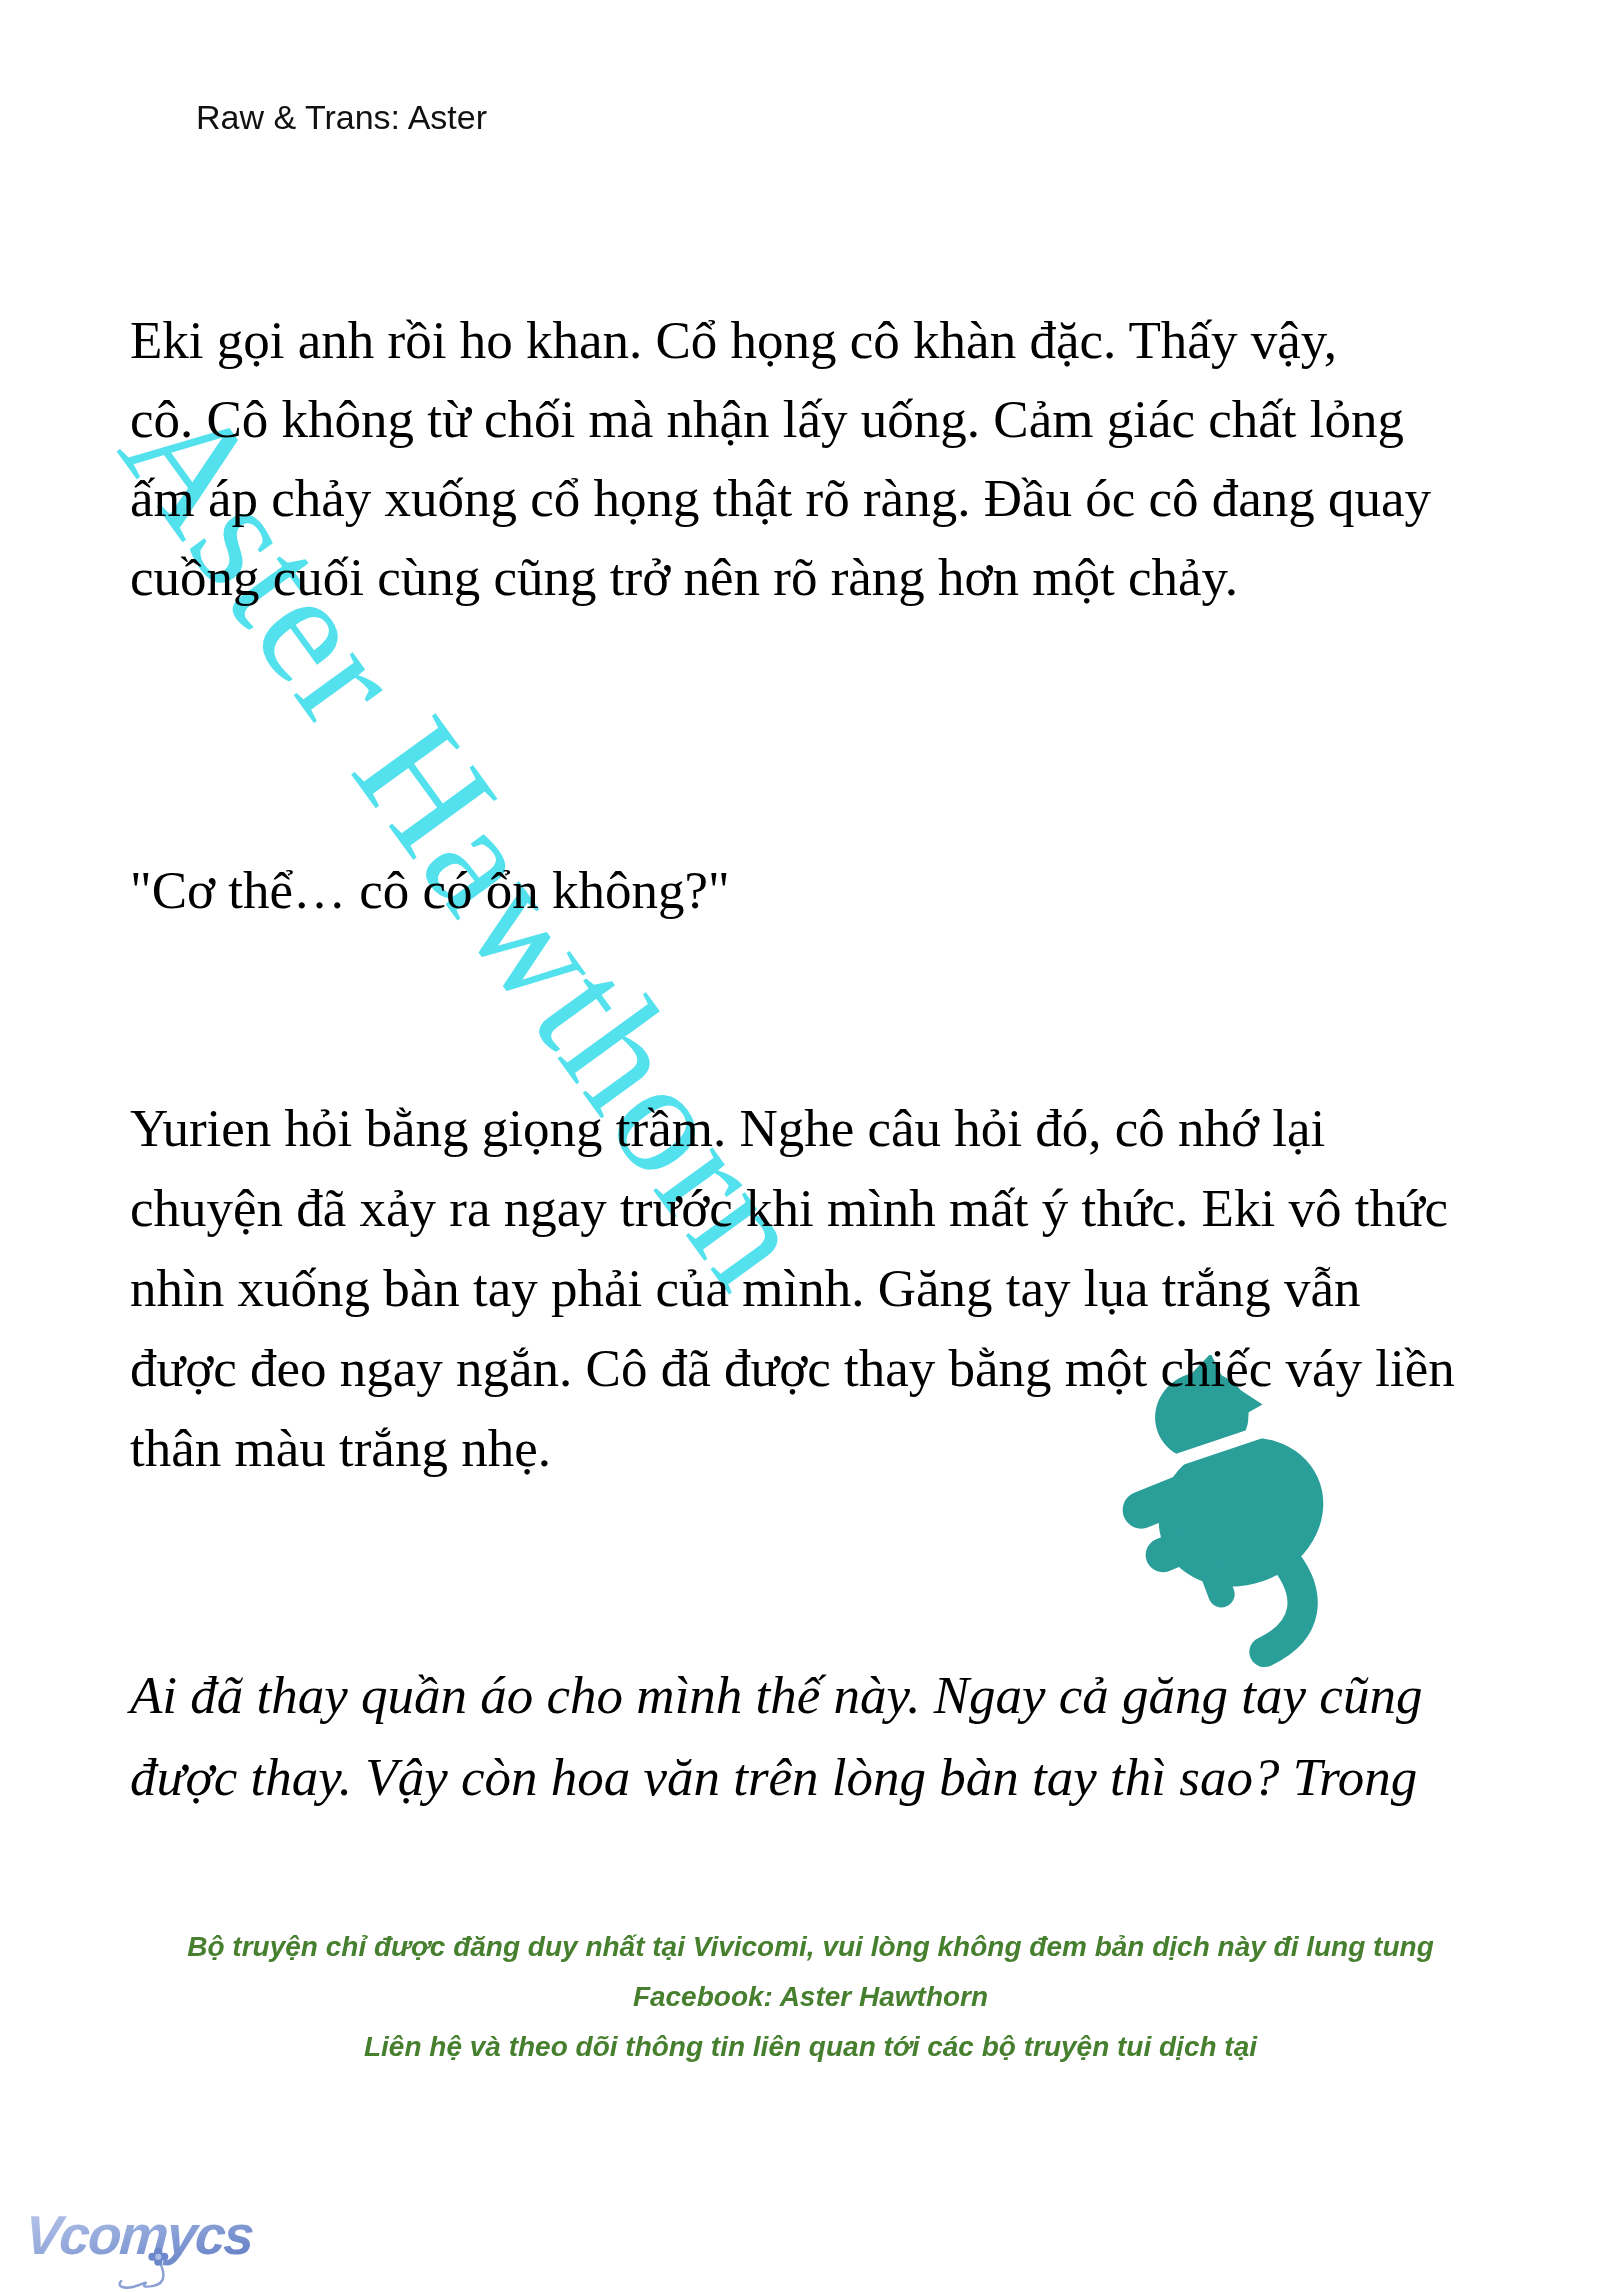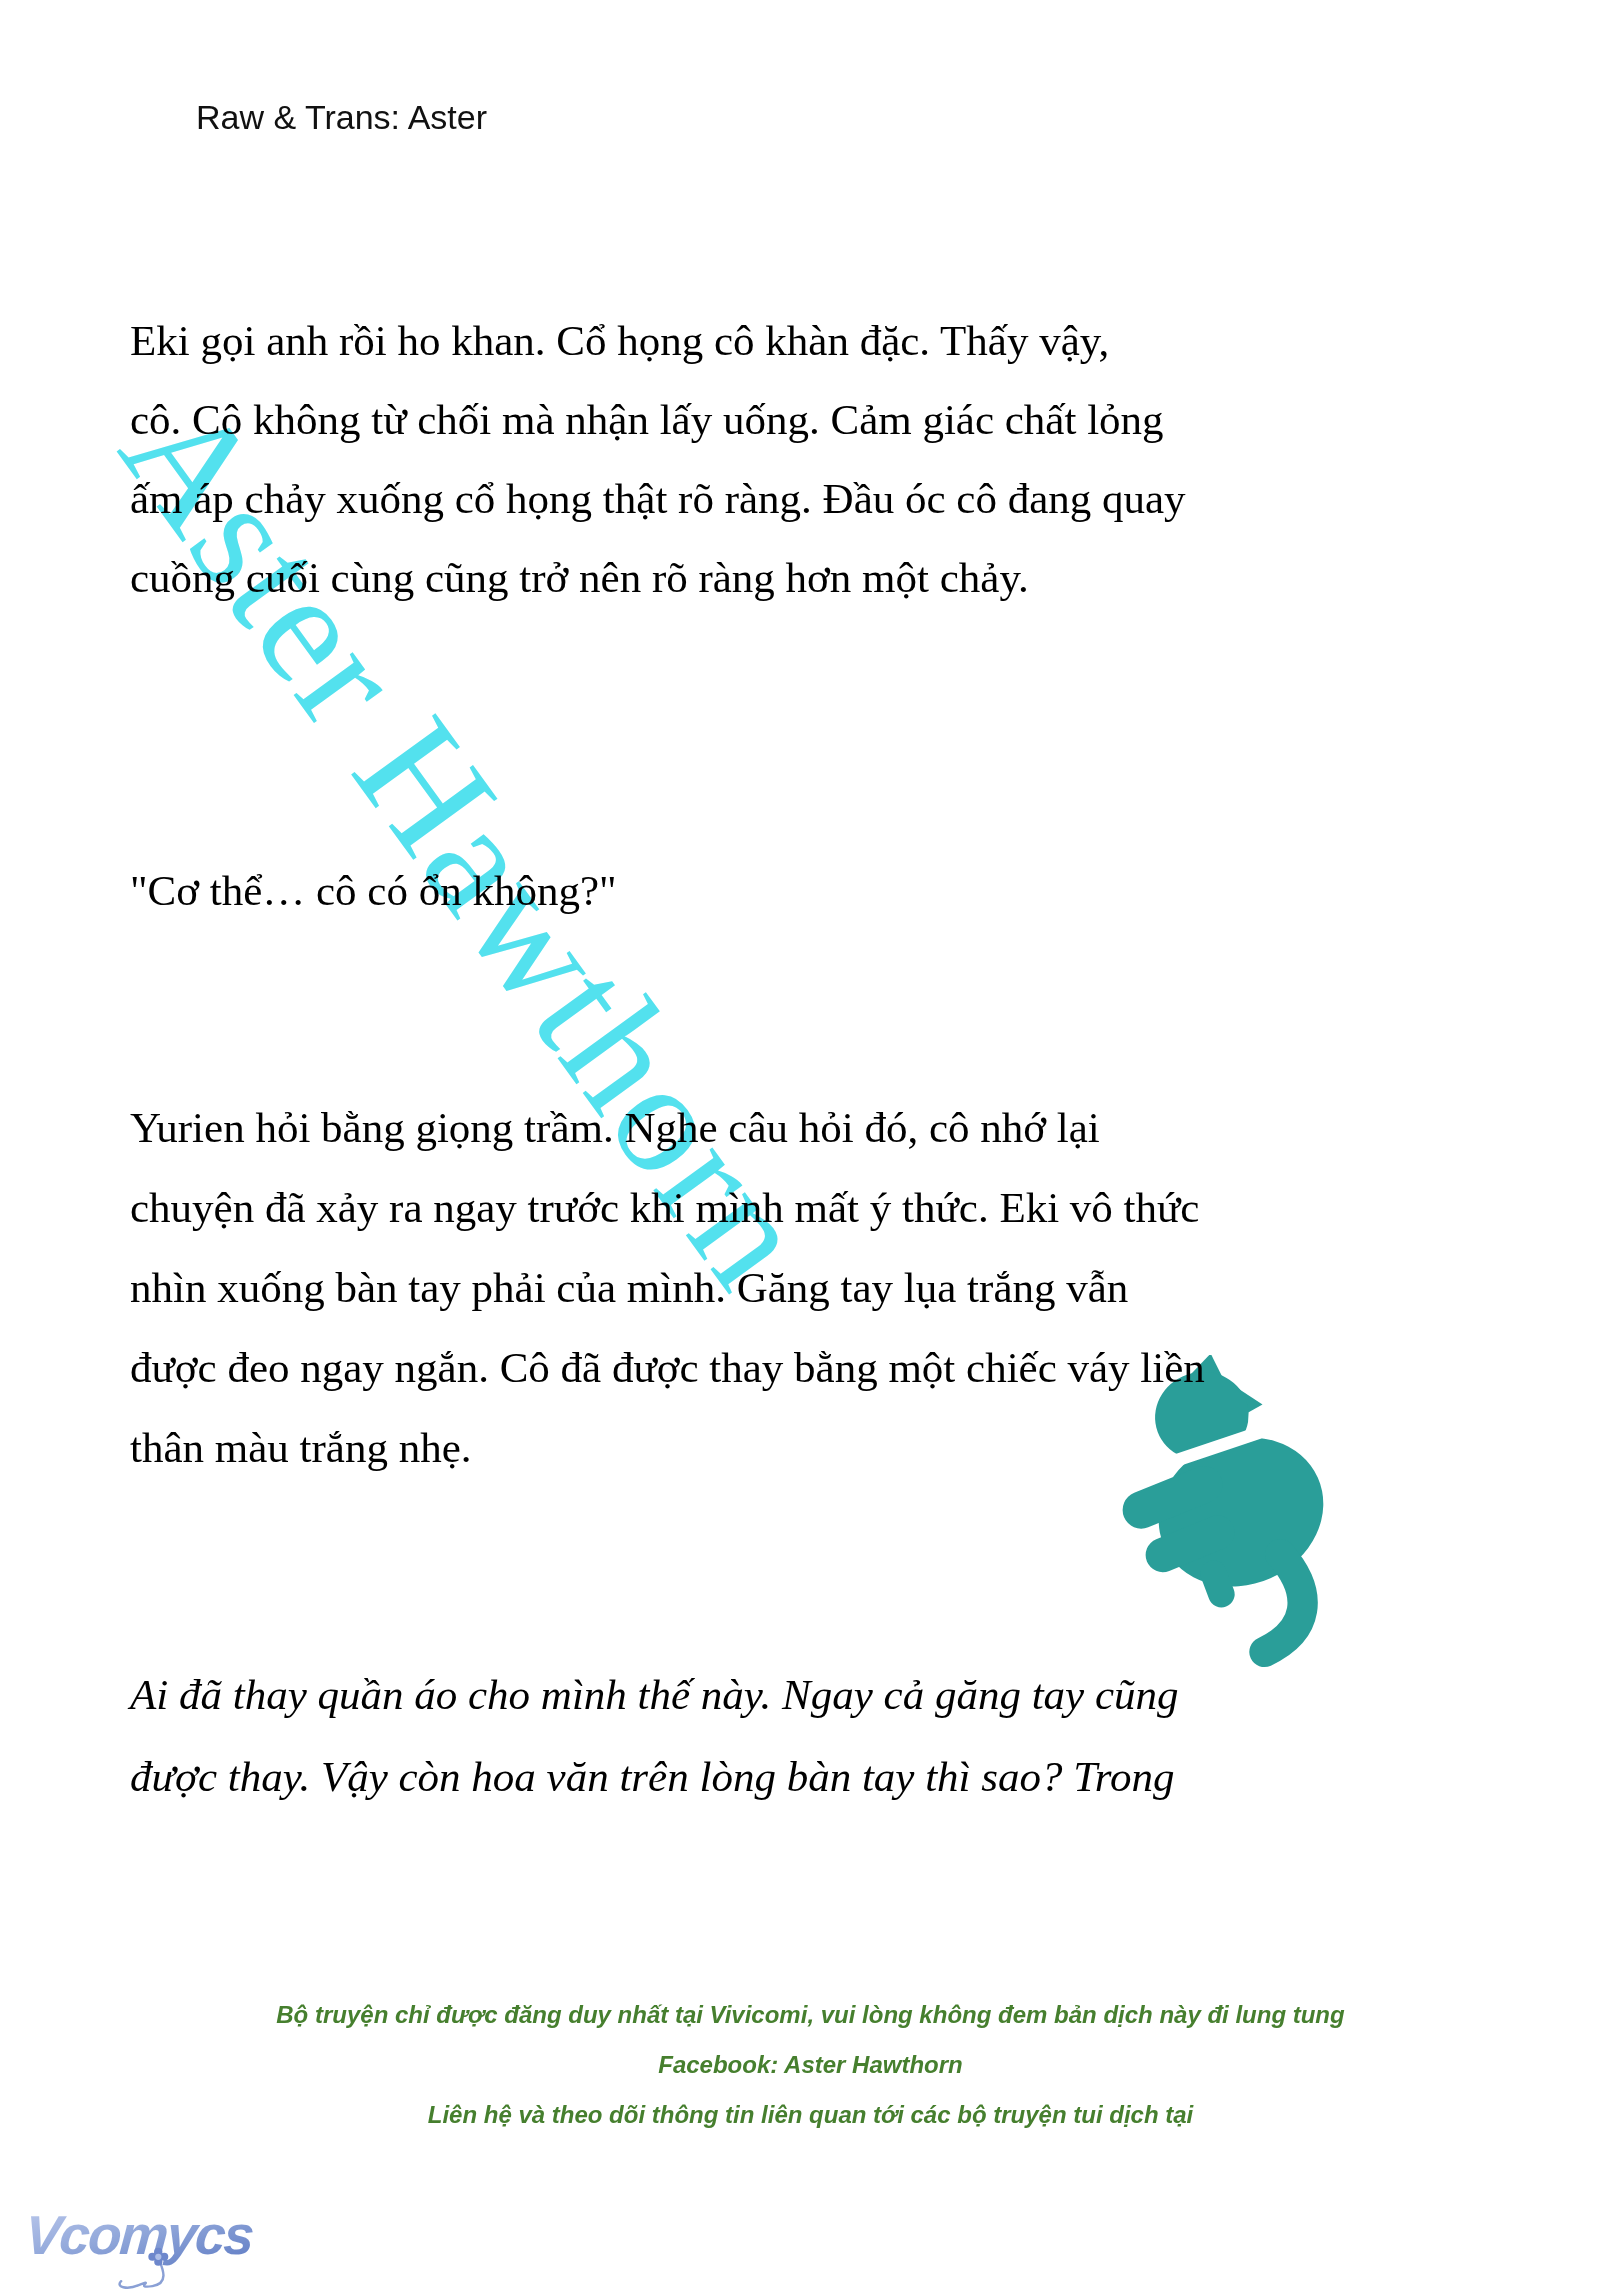--- a/index.html
+++ b/index.html
@@ -33,40 +33,40 @@
     transform: rotate(54deg);
     transform-origin: left top;
     z-index: 0;
     letter-spacing: 2px;
   }
   .bodytext {
     position: absolute;
     left: 130px;
     z-index: 2;
     color: #000000;
-    font-size: 43px;
+    font-size: 53px;
     white-space: nowrap;
   }
   .p1 { top: 301px; }
   .p1 .line { height: 79px; line-height: 79px; }
   .quote { top: 851px; }
   .quote .line { height: 79px; line-height: 79px; }
   .p2 { top: 1088px; }
   .p2 .line { height: 80px; line-height: 80px; }
   .pitalic { top: 1654px; font-style: italic; }
   .pitalic .line { height: 82px; line-height: 82px; }
   .footer-notice {
     position: absolute;
-    left: 0; top: 1990px;
+    left: 0; top: 1922px;
     width: 1621px;
     text-align: center;
     font-family: "Liberation Sans", "DejaVu Sans", sans-serif;
     font-weight: bold;
     font-style: italic;
-    font-size: 24px;
+    font-size: 28px;
     color: #467f2e;
     z-index: 2;
   }
   .footer-notice .fline { height: 50px; line-height: 50px; }
   .cat {
     position: absolute;
     left: 1106px; top: 1355px;
     width: 225px; height: 314px;
     z-index: 1;
   }

